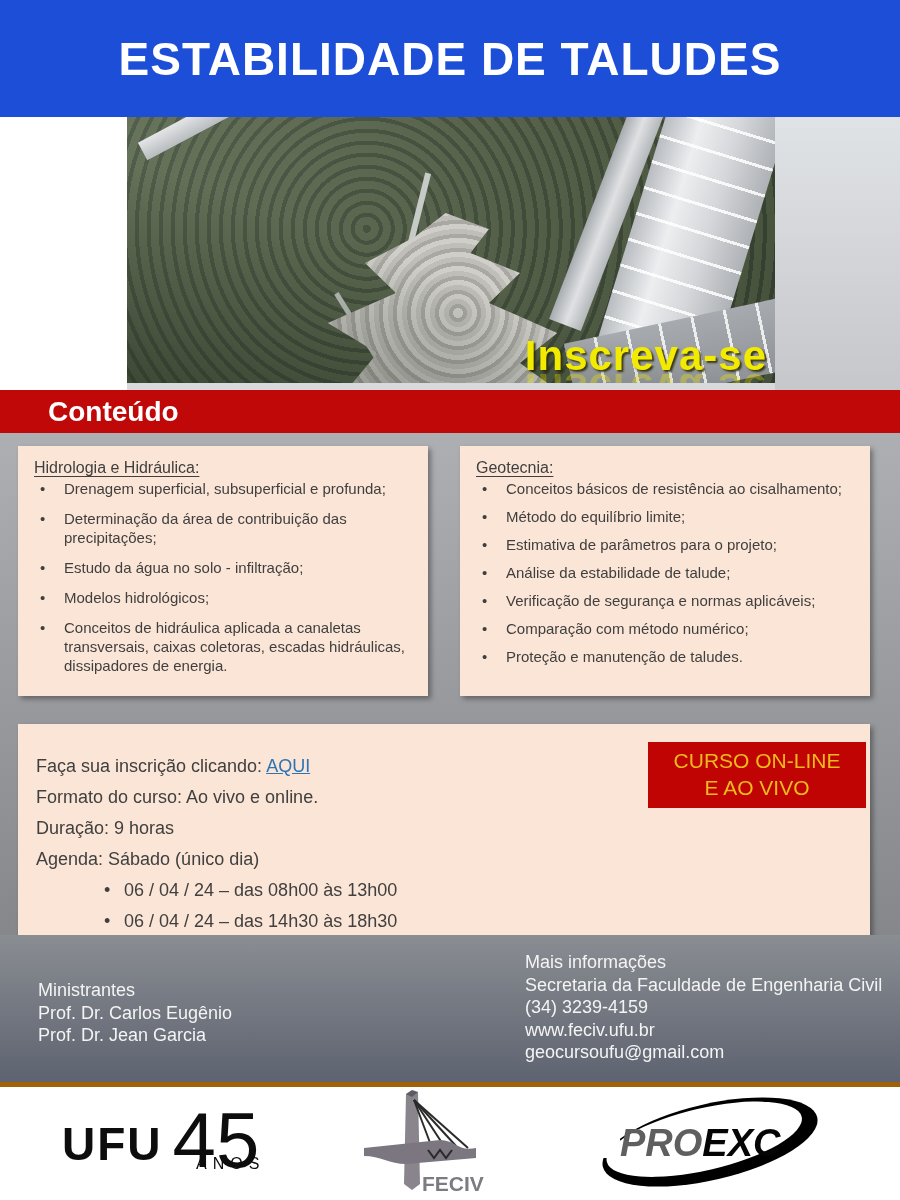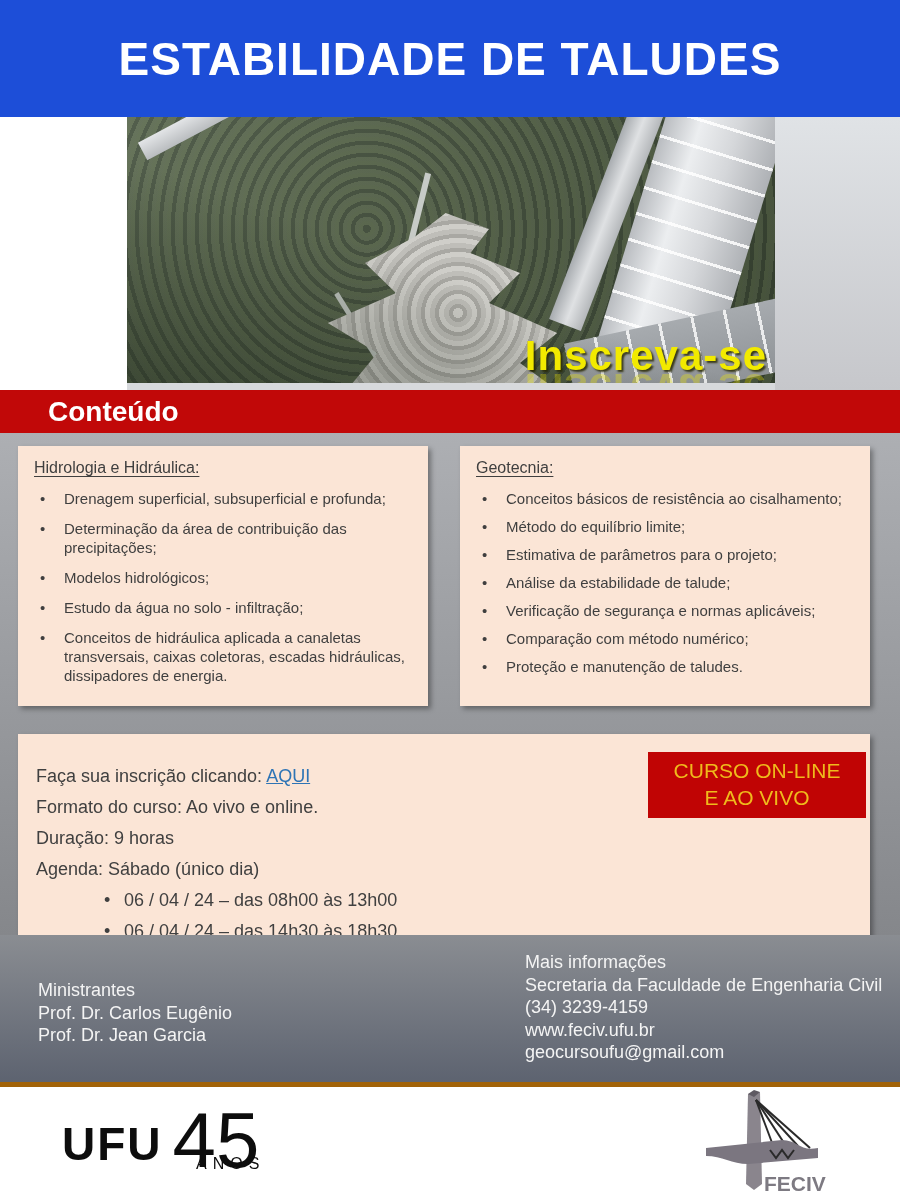--- a/index.html
+++ b/index.html
@@ -50,21 +50,21 @@
   .cta-reflect{display:block;font-size:42px;font-weight:bold;color:#f2ea00;letter-spacing:1px;
     transform:scaleY(-1);opacity:.32;margin-top:-10px;filter:blur(.5px);}
   
   .section-banner{height:43px;background:#c10808;display:flex;align-items:center;}
   .section-banner h2{margin:0 0 0 48px;color:#fff;font-size:28px;font-weight:bold;}
   
   .content{height:502px;background:linear-gradient(#adafb3,#85878b);overflow:hidden;}
   .boxes-row{display:flex;margin:13px 30px 0 18px;gap:32px;}
   .cbox{background:#fbe5d6;box-shadow:3px 3px 5px rgba(0,0,0,.35);padding:13px 16px 10px 16px;
     width:410px;min-height:194px;box-sizing:border-box;color:#3f3f3f;}
-  .cbox h3{margin:0 0 12px 0;font-size:16px;font-weight:normal;text-decoration:underline;text-underline-offset:3px;}
+  .cbox h3{margin:0 0 2px 0;font-size:16px;font-weight:normal;text-decoration:underline;text-underline-offset:3px;}
   .cbox ul{list-style:none;margin:0;padding:0;}
   .cbox li{position:relative;padding-left:30px;font-size:15px;line-height:19px;margin-bottom:11px;}
   .cbox.tight li{margin-bottom:9px;}
   .cbox li::before{content:"\2022";position:absolute;left:6px;}
   
   .enroll{position:relative;background:#fbe5d6;box-shadow:3px 3px 5px rgba(0,0,0,.35);
     margin:28px 30px 0 18px;padding:32px 20px 12px 18px;box-sizing:border-box;color:#404040;font-size:18px;}
   .enroll .line{line-height:20px;margin-bottom:11px;}
   .enroll a{color:#2e74b5;text-decoration:underline;}
   .enroll .session{position:relative;padding-left:88px;line-height:20px;margin-bottom:11px;}
@@ -123,22 +123,22 @@
   </div>
 
   <div class="content">
     <div class="boxes-row">
 
       <div class="cbox">
         <h3>Hidrologia e Hidráulica:</h3>
         <ul>
           <li>Drenagem superficial, subsuperficial e profunda;</li>
           <li>Determinação da área de contribuição das precipitações;</li>
+          <li>Estudo da água no solo - infiltração;</li>
           <li>Modelos hidrológicos;</li>
-          <li>Estudo da água no solo - infiltração;</li>
           <li>Conceitos de hidráulica aplicada a canaletas transversais, caixas coletoras, escadas hidráulicas, dissipadores de energia.</li>
         </ul>
       </div>
 
       <div class="cbox tight">
         <h3>Geotecnia:</h3>
         <ul>
           <li>Conceitos básicos de resistência ao cisalhamento;</li>
           <li>Método do equilíbrio limite;</li>
           <li>Estimativa de parâmetros para o projeto;</li>
@@ -200,15 +200,27 @@
         <line x1="52" y1="10" x2="70" y2="58" stroke="#2a2a2a" stroke-width="2"></line>
         <line x1="52" y1="10" x2="82" y2="56" stroke="#2a2a2a" stroke-width="2"></line>
         <line x1="52" y1="10" x2="94" y2="56" stroke="#2a2a2a" stroke-width="2"></line>
         <line x1="52" y1="10" x2="106" y2="58" stroke="#2a2a2a" stroke-width="2"></line>
         <path d="M2 58 L78 50 C 94 50 96 62 114 58 L114 68 L44 74 C 28 74 18 66 2 66 Z" fill="#7b7680"></path>
         <path d="M66 60 l6 8 6 -8 6 8 6 -8" stroke="#2a2a2a" stroke-width="2" fill="none"></path>
         <text x="60" y="101" font-size="21" font-weight="bold" fill="#7d7a82" font-family="Liberation Sans, sans-serif">FECIV</text>
       </svg>
     </div>
 
+    <div class="proexc-logo">
+      <svg width="240" height="96" viewBox="0 0 240 96">
+        <g transform="rotate(-13 120 48)">
+          <ellipse cx="120" cy="48" rx="110" ry="38" fill="#000"></ellipse>
+          <ellipse cx="115" cy="44" rx="100" ry="31" fill="#fff"></ellipse>
+        </g>
+        <rect x="0" y="30" width="30" height="34" fill="#fff"></rect>
+        <text x="30" y="62" font-size="38" font-weight="bold" font-style="italic" font-family="Liberation Sans, sans-serif">
+          <tspan fill="#5f5f5f">PRO</tspan><tspan fill="#050505">EXC</tspan>
+        </text>
+      </svg>
+    </div>
 
   </div>
 </div>
 
 </body></html>

